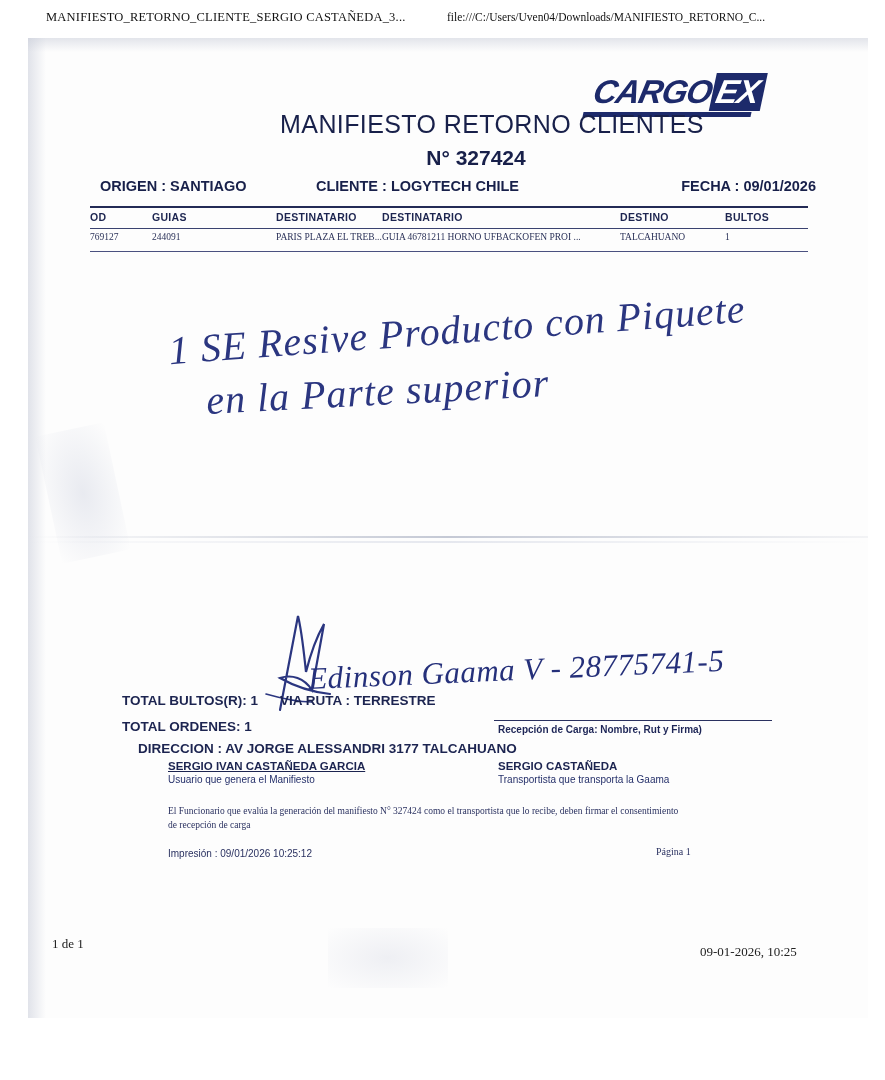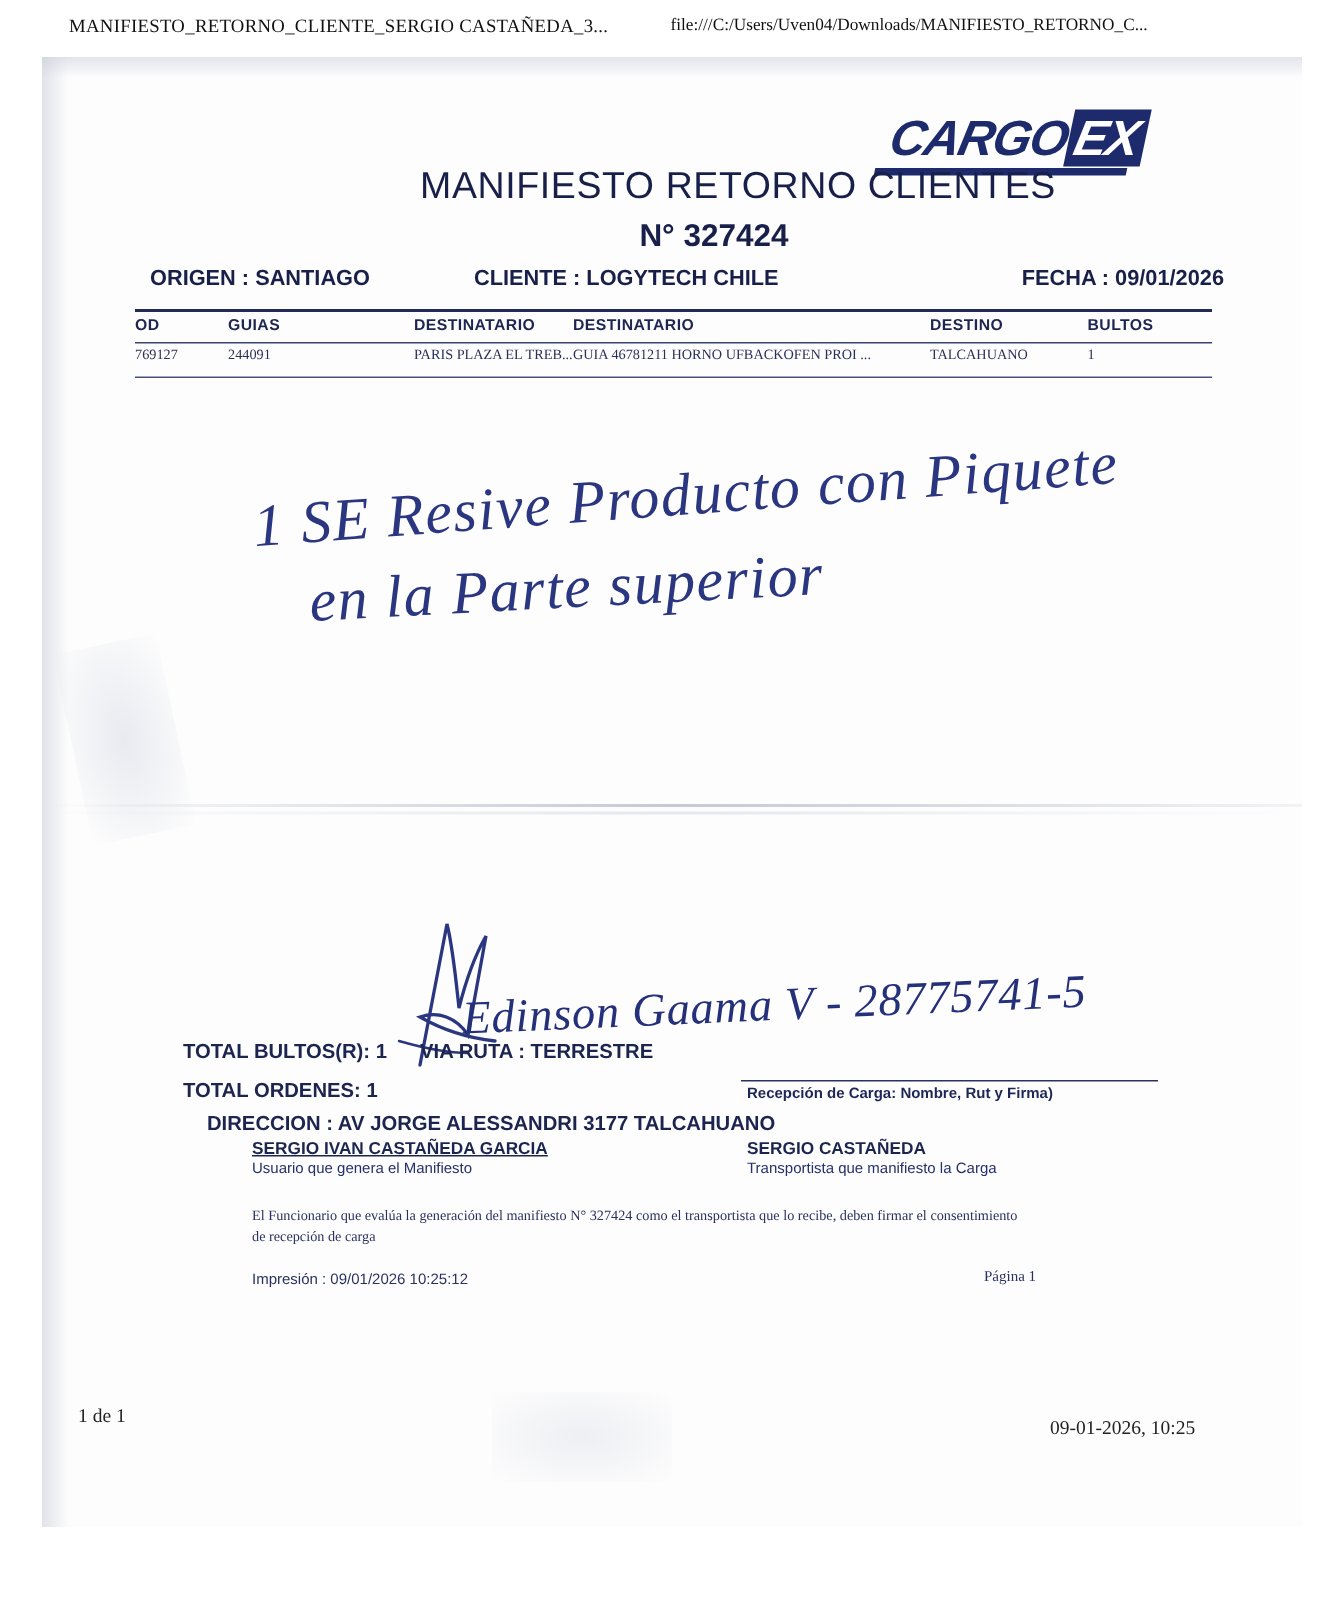--- a/index.html
+++ b/index.html
@@ -425,21 +425,21 @@
     <span class="t2">TOTAL ORDENES: 1</span>
     <span class="t3">DIRECCION : AV JORGE ALESSANDRI 3177 TALCAHUANO</span>
   </div>
 
   <div class="sig-line"></div>
   <div class="sig-recep">Recepción de Carga: Nombre, Rut y Firma)</div>
 
   <div class="sig-left-name">SERGIO IVAN  CASTAÑEDA GARCIA</div>
   <div class="sig-left-role">Usuario que genera el Manifiesto</div>
   <div class="sig-right-name">SERGIO CASTAÑEDA</div>
-  <div class="sig-right-role">Transportista que manifiesto la Carga</div>
+  <div class="sig-right-role">Transportista que transporta la Gaama</div>
 
   <div class="legal">El Funcionario que evalúa la generación del manifiesto N° 327424 como el transportista que lo recibe, deben firmar el consentimiento de recepción de carga</div>
   <div class="imp">Impresión : 09/01/2026 10:25:12</div>
   <div class="pag">Página 1</div>
 
 </div>
 
 <div class="print-footer-left">1 de 1</div>
 <div class="print-footer-right">09-01-2026, 10:25</div>
 

